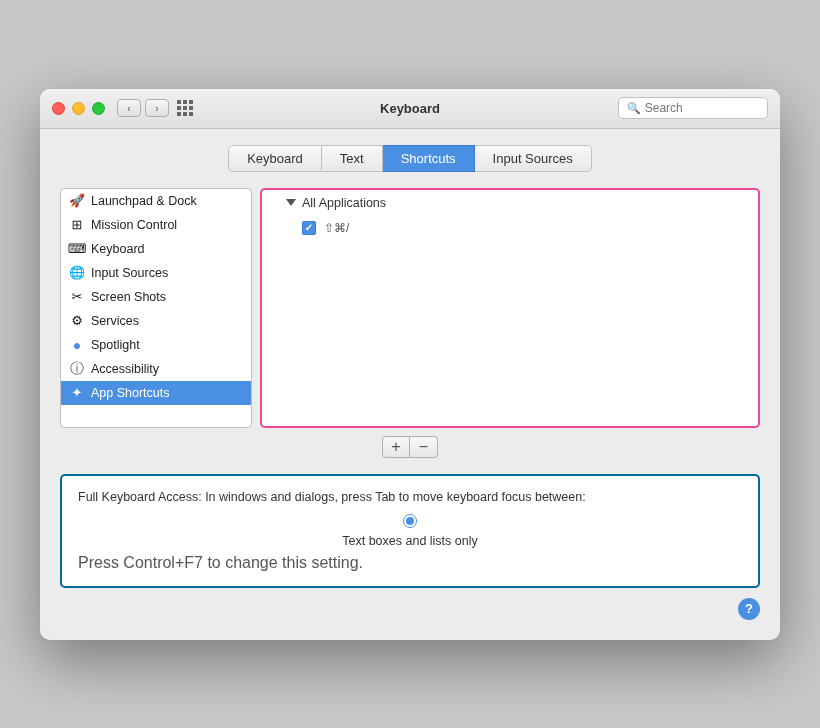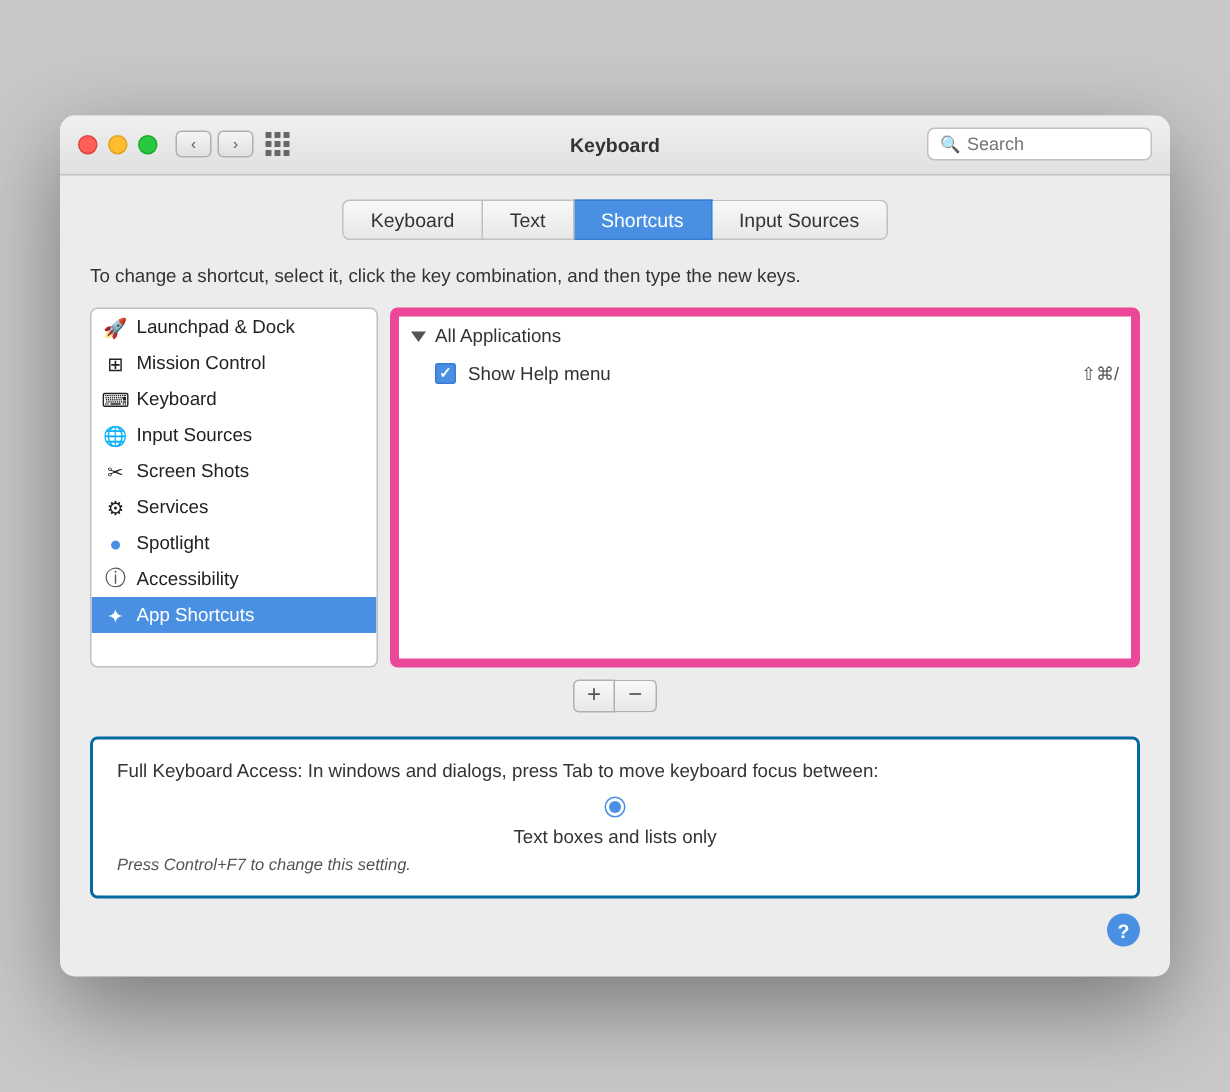--- a/index.html
+++ b/index.html
@@ -162,25 +162,26 @@
       width: 16px;
       height: 16px;
       display: flex;
       align-items: center;
       justify-content: center;
       flex-shrink: 0;
       font-size: 13px;
     }
     .right-panel {
       flex: 1;
-      border: 6px solid #ec4899;
+      border: 2px solid #ec4899;
       border-radius: 5px;
       background: white;
       margin-left: 8px;
       overflow: hidden;
+      padding-left: 16px;
     }
     .group-header {
       display: flex;
       align-items: center;
       padding: 6px 8px;
       font-size: 12.5px;
       font-weight: 500;
       color: #333;
       gap: 4px;
     }
@@ -268,24 +269,23 @@
       background: white;
     }
     .radio.selected::after {
       content: '';
       width: 8px;
       height: 8px;
       border-radius: 50%;
       background: #4a90e2;
     }
     .press-note {
-      font-size: 11px;
+      font-size: 16px;
       color: #555;
       margin-top: 4px;
-      font-style: italic;
     }
     .help-btn {
       width: 22px;
       height: 22px;
       border-radius: 50%;
       background: #4a90e2;
       color: white;
       display: flex;
       align-items: center;
       justify-content: center;
@@ -345,21 +345,20 @@
 
   <div class="content">
 
     <div class="tabs">
       <div class="tab">Keyboard</div>
       <div class="tab">Text</div>
       <div class="tab active">Shortcuts</div>
       <div class="tab">Input Sources</div>
     </div>
 
-    <div class="description">To change a shortcut, select it, click the key combination, and then type the new keys.</div>
 
     <div class="panels">
 
       <div class="left-panel">
         <div class="list-item">
           <span class="item-icon">🚀</span>
           <span>Launchpad &amp; Dock</span>
         </div>
         <div class="list-item">
           <span class="item-icon">⊞</span>
@@ -397,21 +396,20 @@
 
       <div class="right-panel">
         <div class="group-header">
           <span class="triangle-down"></span>
           <span>All Applications</span>
         </div>
         <div class="shortcut-row">
           <div class="checkbox">
             <span class="checkbox-check">✓</span>
           </div>
-          <span class="shortcut-name">Show Help menu</span>
           <span class="shortcut-keys">⇧⌘/</span>
         </div>
       </div>
     </div>
 
     <div class="buttons-row">
       <div class="icon-btn">+</div>
       <div class="icon-btn">−</div>
     </div>
 

